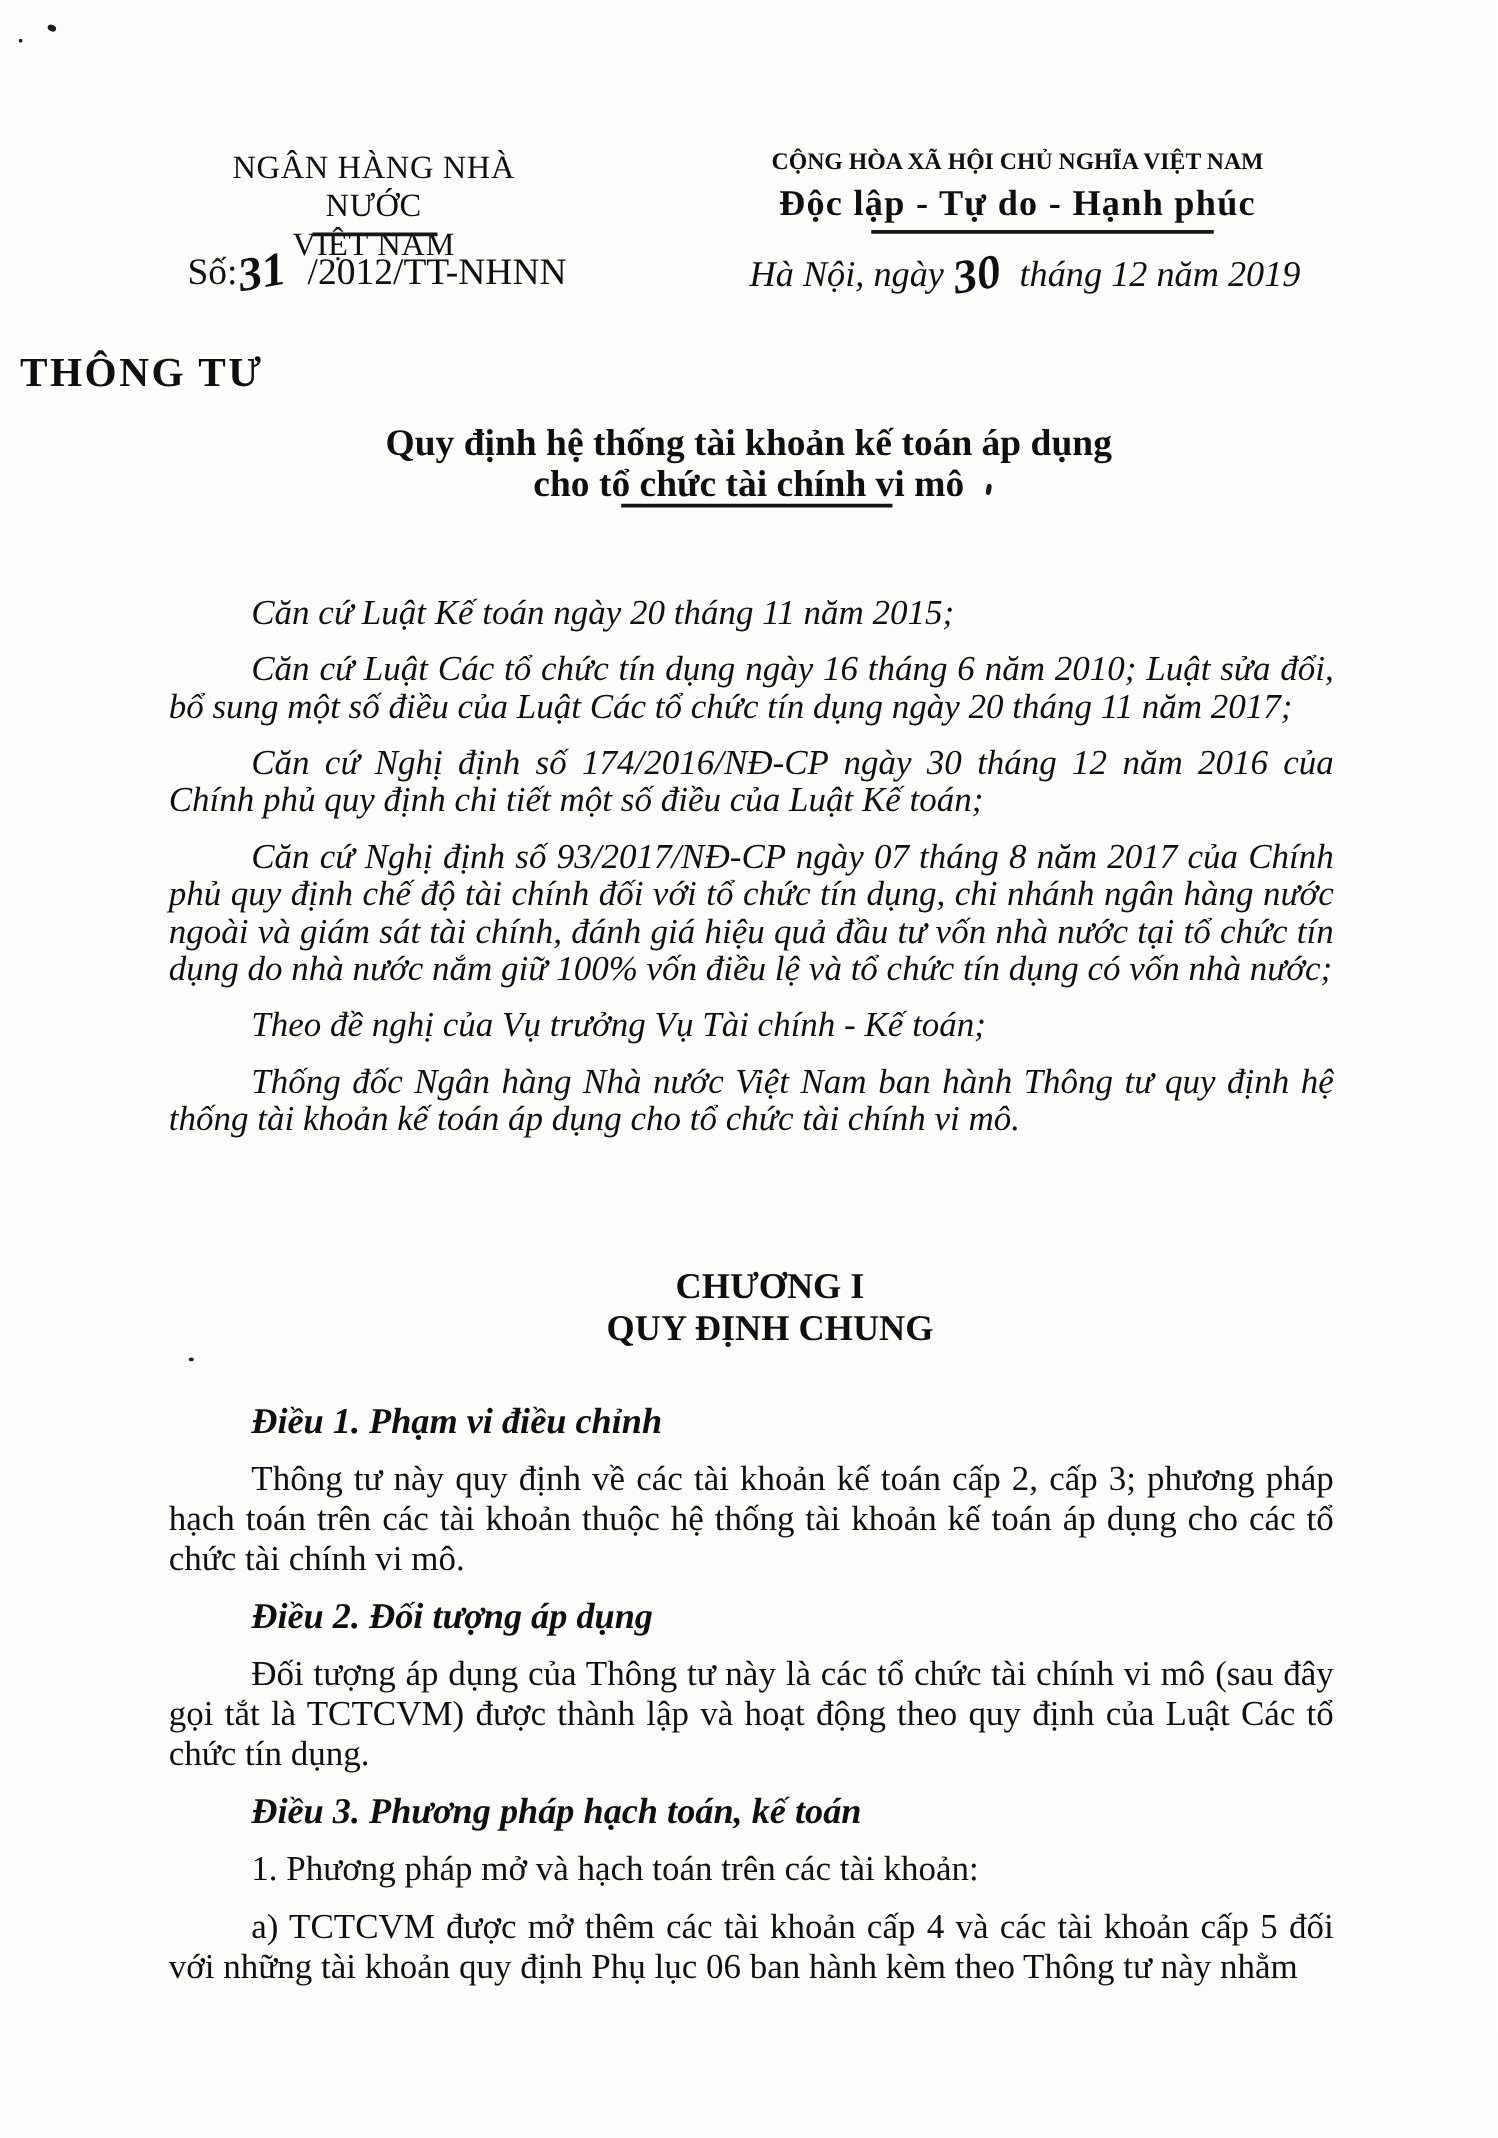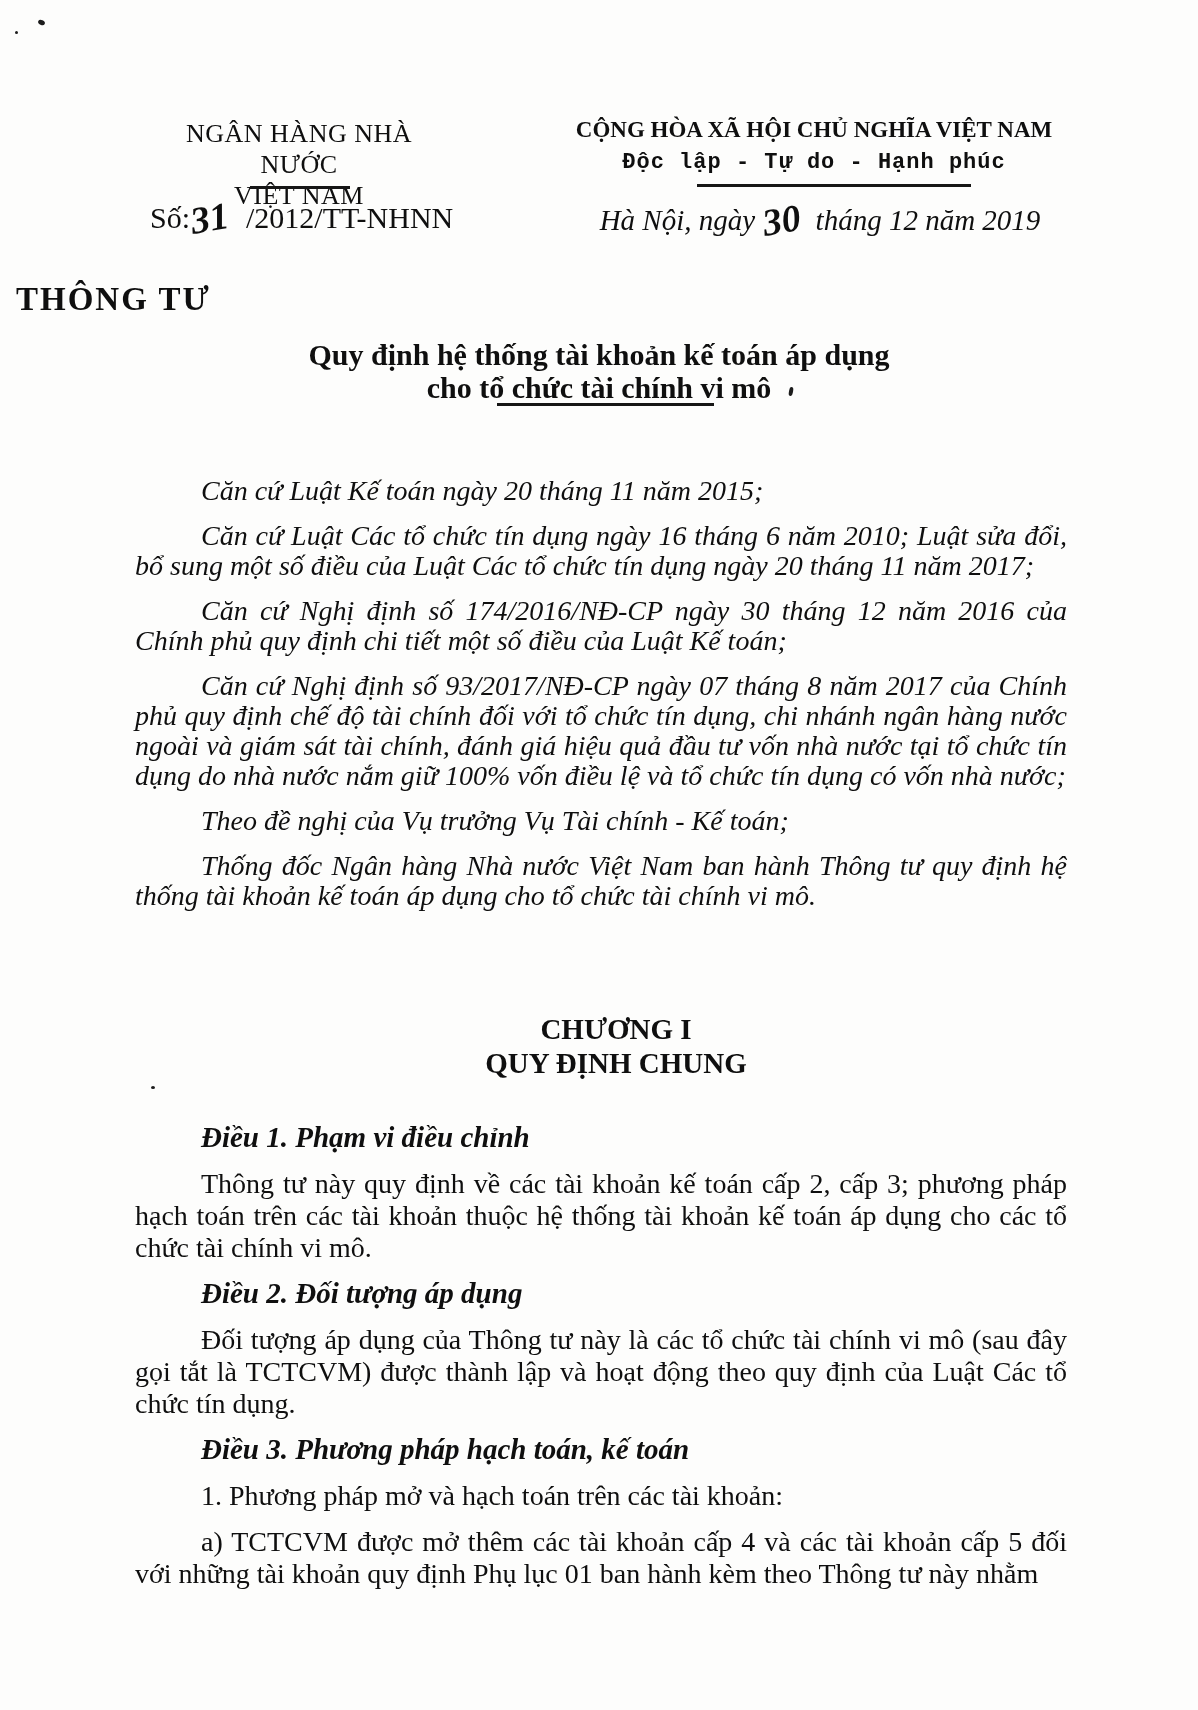--- a/index.html
+++ b/index.html
@@ -29,22 +29,22 @@
   }
   .hand {
     display:inline-block; font-style:italic; font-weight:bold;
     font-size:38px; line-height:30px;
     transform:rotate(-10deg) translateY(3px);
   }
   .num-rest { margin-left:18px; }
 
   
   .hdr-right { position:absolute; left:548px; top:114px; width:532px; text-align:center; }
-  .rep-line { font-weight:bold; font-size:23px; line-height:32px; }
-  .motto-line { font-weight:bold; font-size:22px; line-height:34px; letter-spacing:1px;font-family:Liberation Mono, monospace; }
+  .rep-line { font-weight:bold; font-size:19px; line-height:32px; }
+  .motto-line { font-weight:bold; font-size:29px; line-height:34px; letter-spacing:1px; }
   .hr-right { position:absolute; left:697px; top:184px; width:274px; height:3px; background:#161616; }
   .date-line {
     position:absolute; left:560px; top:202px; width:520px;
     text-align:center; font-style:italic; font-size:29px; white-space:nowrap;
   }
   .date-suffix { margin-left:8px; }
 
   
   .doc-type {
     position:absolute; left:16px; top:281px; width:1198px;
@@ -127,16 +127,16 @@
 
   <div class="articles">
     <p class="art-h">Điều 1. Phạm vi điều chỉnh</p>
     <p class="art-p">Thông tư này quy định về các tài khoản kế toán cấp 2, cấp 3; phương pháp hạch toán trên các tài khoản thuộc hệ thống tài khoản kế toán áp dụng cho các tổ chức tài chính vi mô.</p>
 
     <p class="art-h">Điều 2. Đối tượng áp dụng</p>
     <p class="art-p">Đối tượng áp dụng của Thông tư này là các tổ chức tài chính vi mô (sau đây gọi tắt là TCTCVM) được thành lập và hoạt động theo quy định của Luật Các tổ chức tín dụng.</p>
 
     <p class="art-h">Điều 3. Phương pháp hạch toán, kế toán</p>
     <p class="art-p">1. Phương pháp mở và hạch toán trên các tài khoản:</p>
-    <p class="art-p">a) TCTCVM được mở thêm các tài khoản cấp 4 và các tài khoản cấp 5 đối với những tài khoản quy định Phụ lục 01 ban hành kèm theo Thông tư này nhằm</p>
+    <p class="art-p">a) TCTCVM được mở thêm các tài khoản cấp 4 và các tài khoản cấp 5 đối với những tài khoản quy định Phụ lục 06 ban hành kèm theo Thông tư này nhằm</p>
   </div>
 
 </div>
 
 </body></html>

